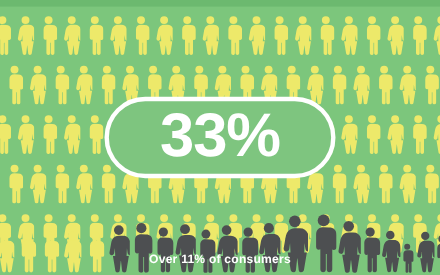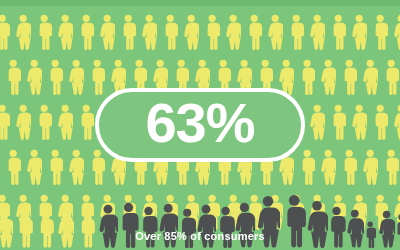--- a/index.html
+++ b/index.html
@@ -814,18 +814,18 @@
       </div>
       <div class="person" style="left: 78px; top: 40.16px;">
         <svg width="17.2" height="37.839999999999996" viewBox="0 0 20 44" fill="#ede96a">
           <circle cx="10" cy="5.2" r="4.4"></circle>
           <path d="M10 10.4c-3.6 0-5.6 1.9-5.6 5.5v9.0c0 1.35.85 2.2 2.0 2.2.45 0 .85-.13 1.15-.36v14.9c0 1.3.95 2.2 2.15 2.2 1.15 0 1.95-.8 1.95-2.0V30.2h.7v11.6c0 1.2.8 2.0 1.95 2.0 1.2 0 2.15-.9 2.15-2.2V26.9c.3.23.7.36 1.15.36 1.15 0 2.0-.85 2.0-2.2v-9.0c0-3.6-2.0-5.5-5.6-5.5z"></path>
         </svg>
       </div>
     </div>
 
   <div id="stat-badge">
-    <span id="stat-value">63%</span>
+    <span id="stat-value">33%</span>
   </div>
 
-  <div id="caption">Over 85% of consumers</div>
+  <div id="caption">Over 11% of consumers</div>
 
 </div>
 
 </body></html>

